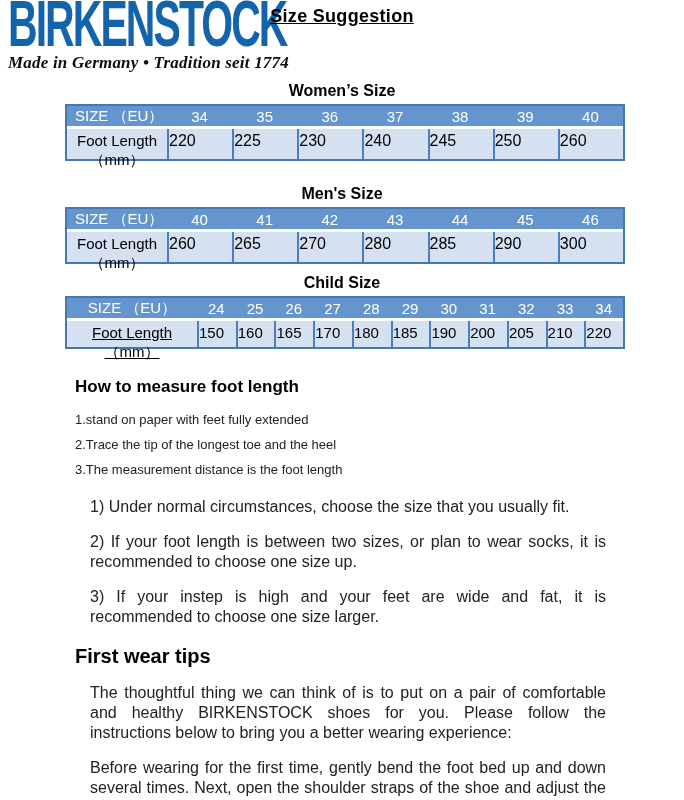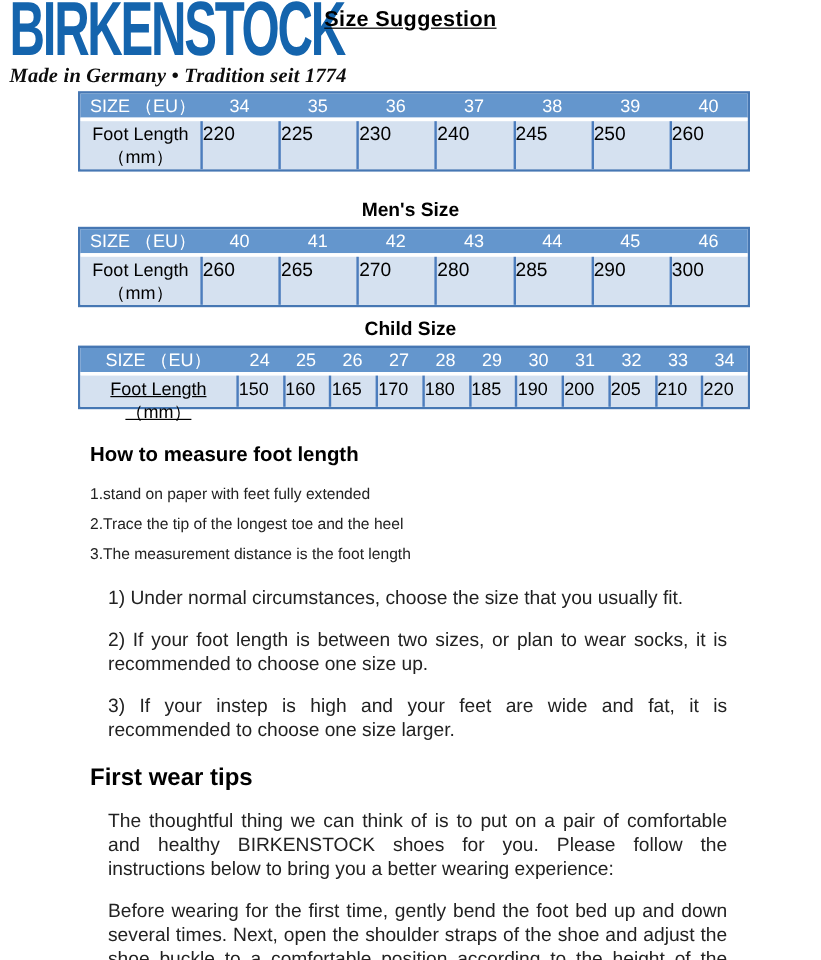--- a/index.html
+++ b/index.html
@@ -46,21 +46,21 @@
   .hcell.label { width:100px; flex:none; padding-left:8px; }
   .hcell.num  { flex:1; text-align:center; }
   .bcell.label {
     width:100px; flex:none; text-align:center;
     font-size:15px; line-height:19px; padding-top:2px;
   }
   .bcell.num {
     flex:1; text-align:left; font-size:16px;
     border-left:2px solid #4c7dbd; padding-top:3px;
   }
-  .label-wide  .tbody { height:40px; }
+  .label-wide  .tbody { height:30px; }
   .label-narrow .hcell.label { width:130px; padding-left:0; text-align:center; }
   .label-narrow .bcell.label { width:130px;text-decoration:underline; }
   .label-narrow .tbody { height:26px; }
   .label-narrow .bcell.label div { display:inline; }
   .label-narrow .bcell.num { font-size:15px; }
   .mt-women { margin-top:0; }
   .mt-men   { margin-top:24px; }
   .mt-child { margin-top:10px; }
   
   .text-col { margin:28px 64px 0 75px; width:546px; }
@@ -80,20 +80,21 @@
 
 <div class="page">
 
   <header class="masthead">
     <div class="page-title">Size Suggestion</div>
     <div class="logo">BIRKENSTOCK</div>
     <div class="tagline">Made in Germany • Tradition seit 1774</div>
   </header>
 
   <section class="table-block">
+    <h3 class="tbl-heading">Women’s Size</h3>
     <div class="size-table label-wide mt-women">
         <div class="trow thead">
           <div class="hcell label">SIZE （EU）</div>
           <div class="hcell num">34</div>
           <div class="hcell num">35</div>
           <div class="hcell num">36</div>
           <div class="hcell num">37</div>
           <div class="hcell num">38</div>
           <div class="hcell num">39</div>
           <div class="hcell num">40</div>

